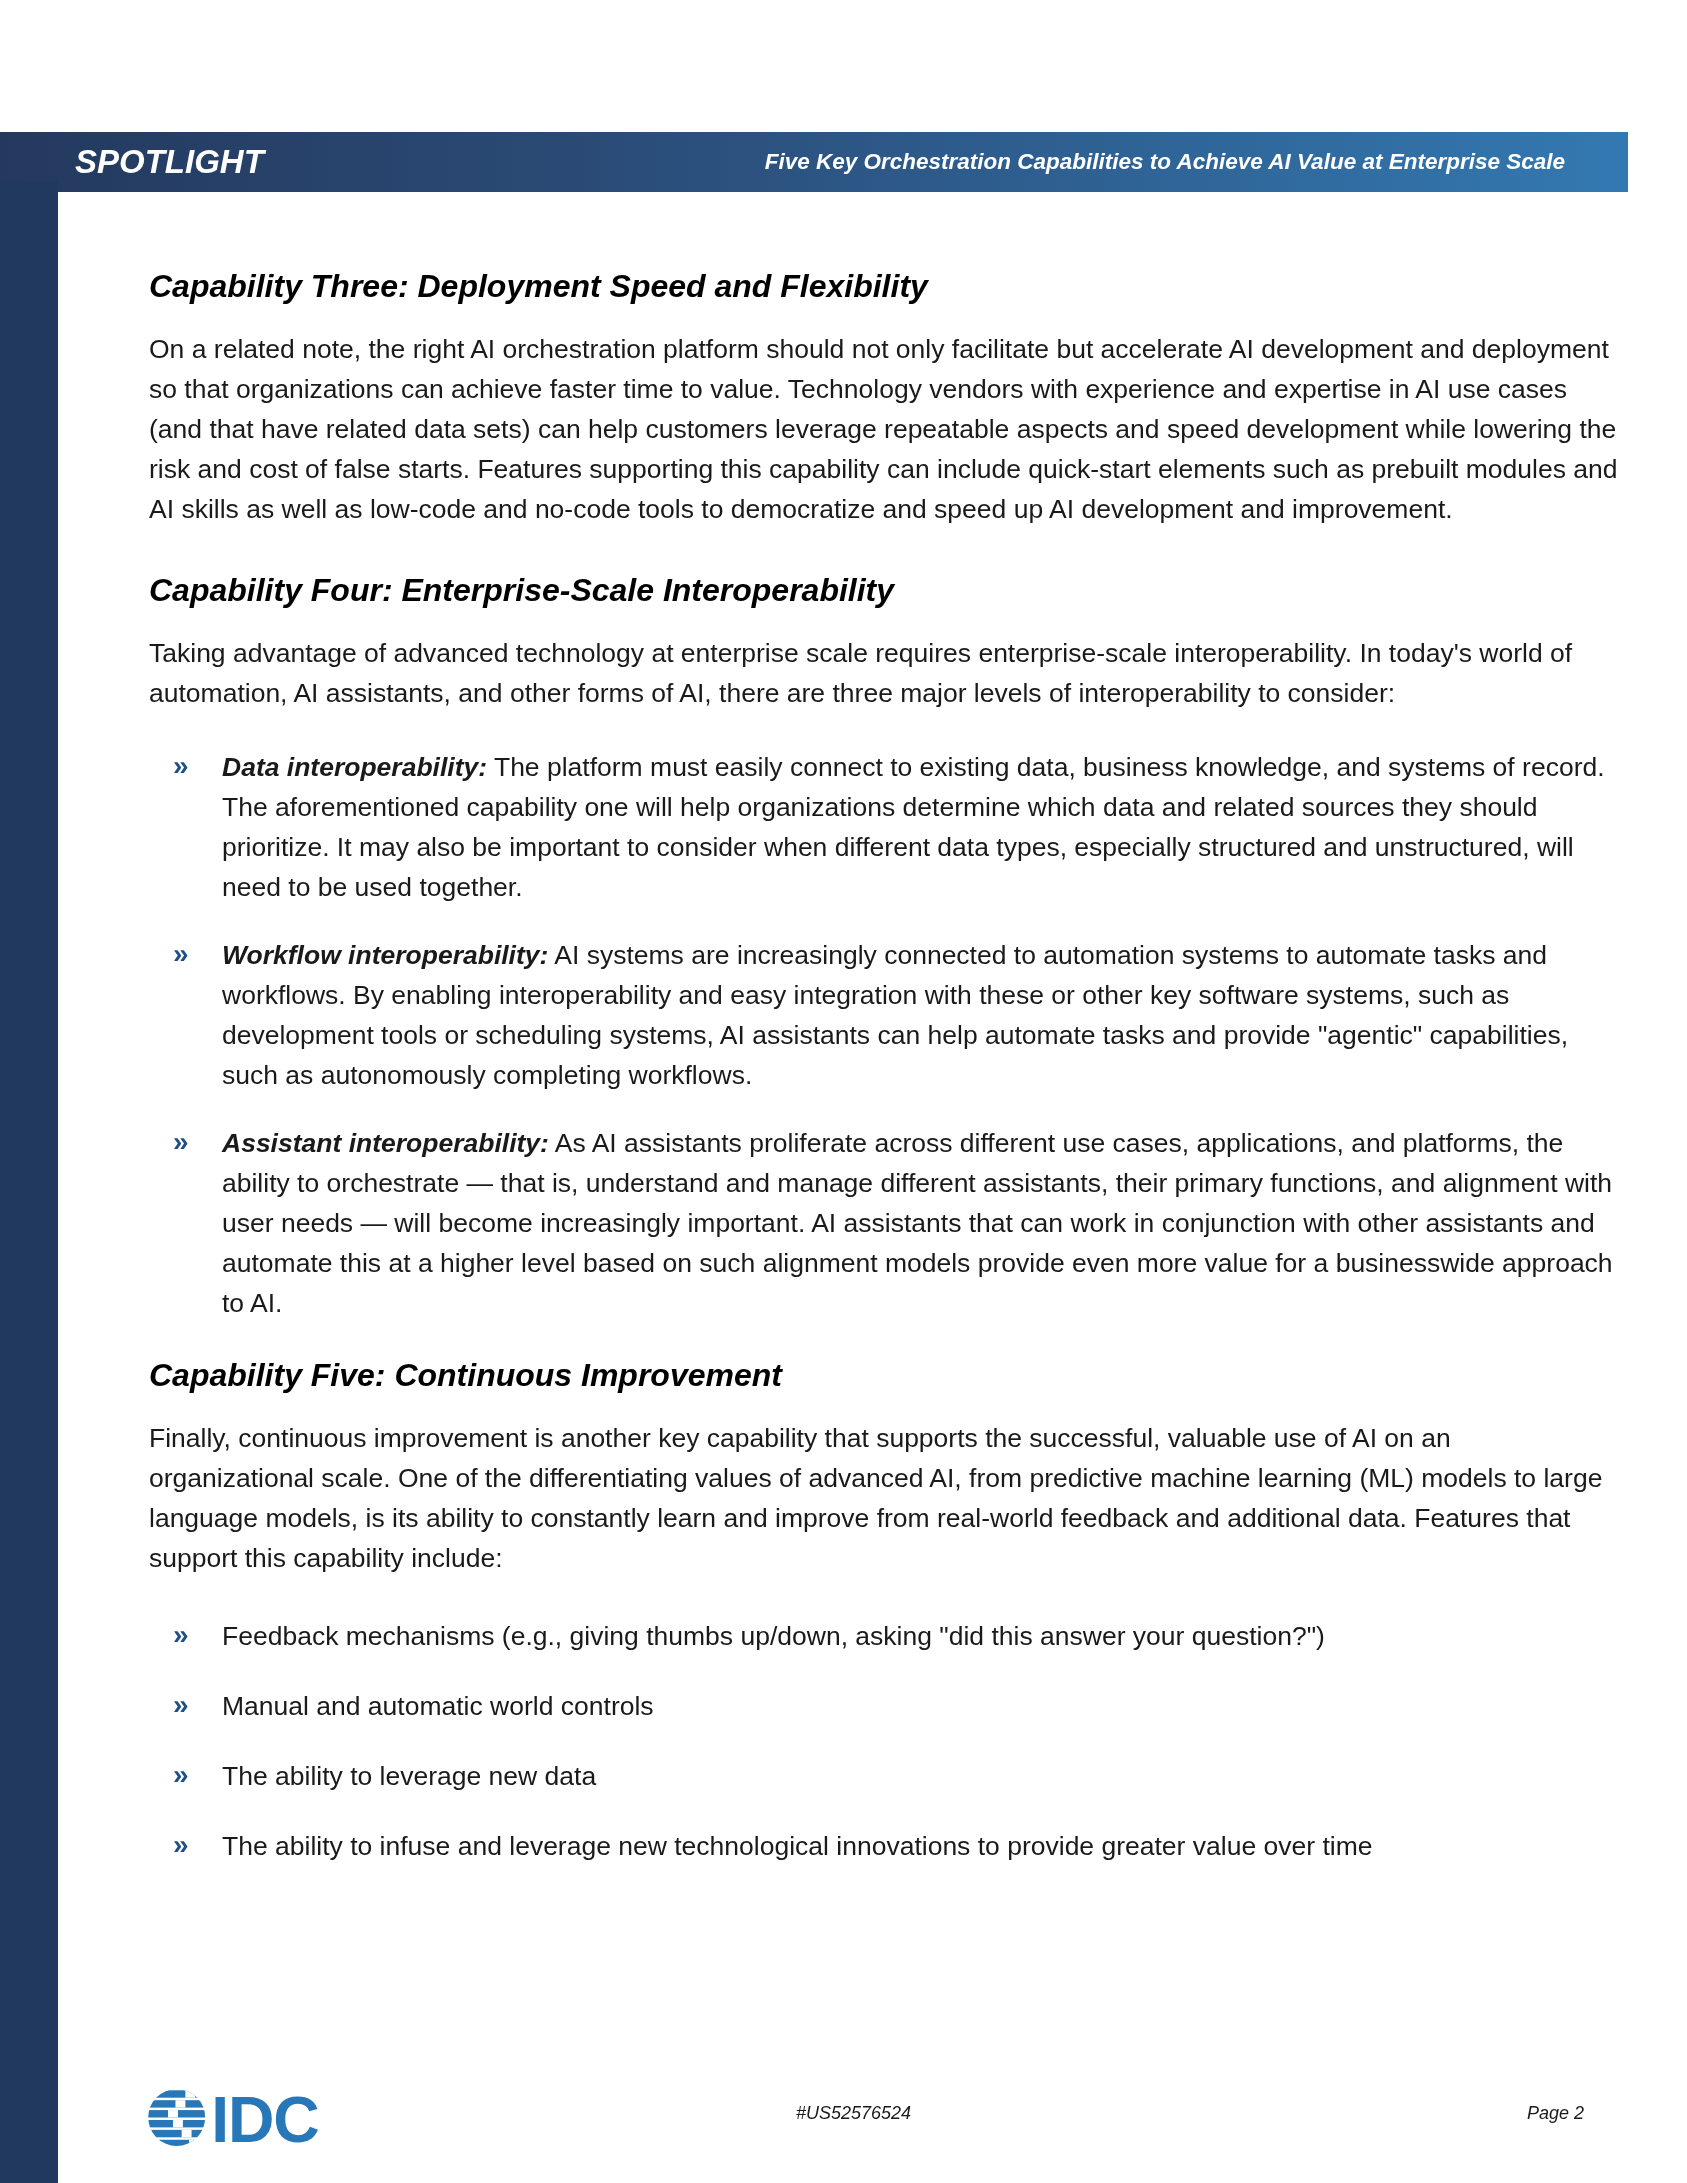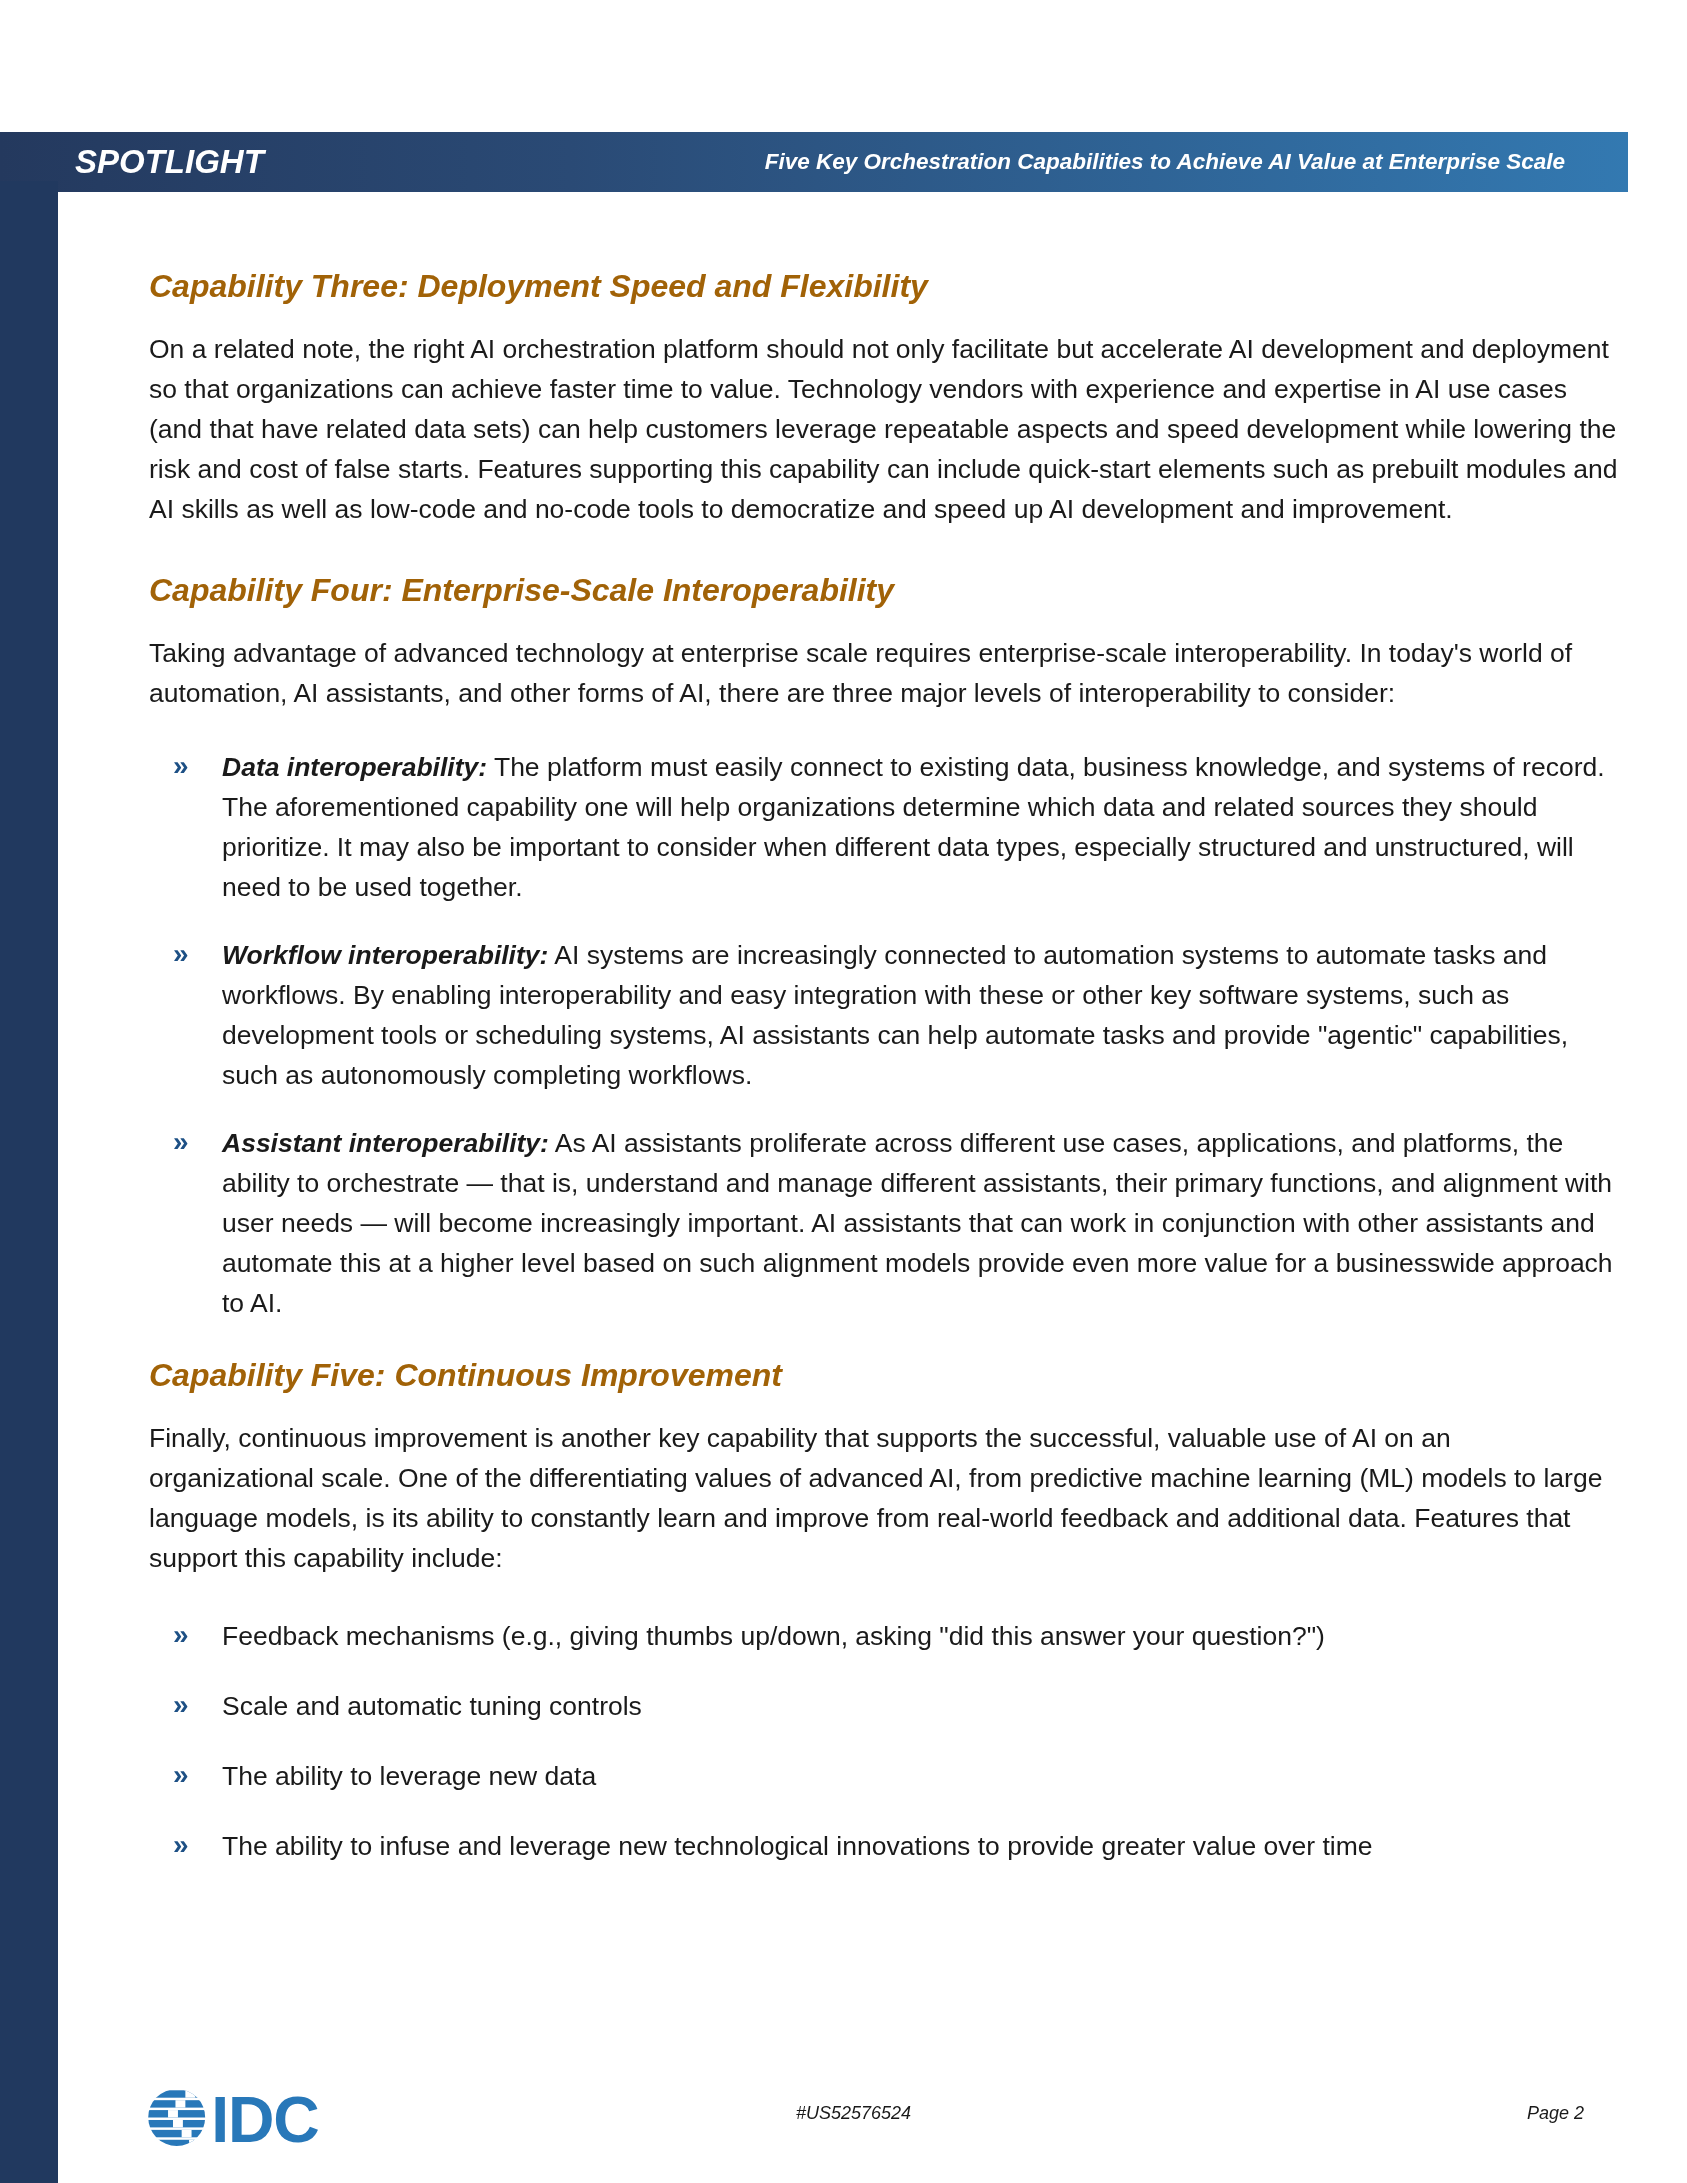--- a/index.html
+++ b/index.html
@@ -27,21 +27,21 @@
   .side-strip {
     position:absolute; top:181px; left:0; width:58px; height:2003px;
     background:#21395F;
   }
   
   .content {
     position:absolute; left:149px; top:0; width:1469px;
     color:#1A1A1A; font-size:26.5px; line-height:40px; font-weight:400;
   }
   .cap-heading {
-    margin:0; color:#a16207; font-style:italic; font-weight:700;
+    margin:0; color:#000000; font-style:italic; font-weight:700;
     font-size:32px; line-height:41px;
   }
   .cap-heading.h-three { margin-top:266px; }
   .cap-heading.h-four  { margin-top:41px; }
   .cap-heading.h-five  { margin-top:32px; }
   .body-para { margin:22px 0 0 0; }
   ul.bullets { list-style:none; margin:0; padding:0; }
   ul.bullets.interop { margin-top:34px; }
   ul.bullets.improve { margin-top:38px; }
   ul.bullets li { position:relative; padding-left:73px; }
@@ -102,21 +102,21 @@
     <h2 class="cap-heading h-five">Capability Five: Continuous Improvement</h2>
     <p class="body-para">Finally, continuous improvement is another key capability that supports the successful, valuable use of AI on an organizational scale. One of the differentiating values of advanced AI, from predictive machine learning (ML) models to large language models, is its ability to constantly learn and improve from real-world feedback and additional data. Features that support this capability include:</p>
 
     <ul class="bullets improve">
       <li>
         <span class="chev">»</span>
         <span>Feedback mechanisms (e.g., giving thumbs up/down, asking "did this answer your question?")</span>
       </li>
       <li>
         <span class="chev">»</span>
-        <span>Scale and automatic tuning controls</span>
+        <span>Manual and automatic world controls</span>
       </li>
       <li>
         <span class="chev">»</span>
         <span>The ability to leverage new data</span>
       </li>
       <li>
         <span class="chev">»</span>
         <span>The ability to infuse and leverage new technological innovations to provide greater value over time</span>
       </li>
     </ul>

